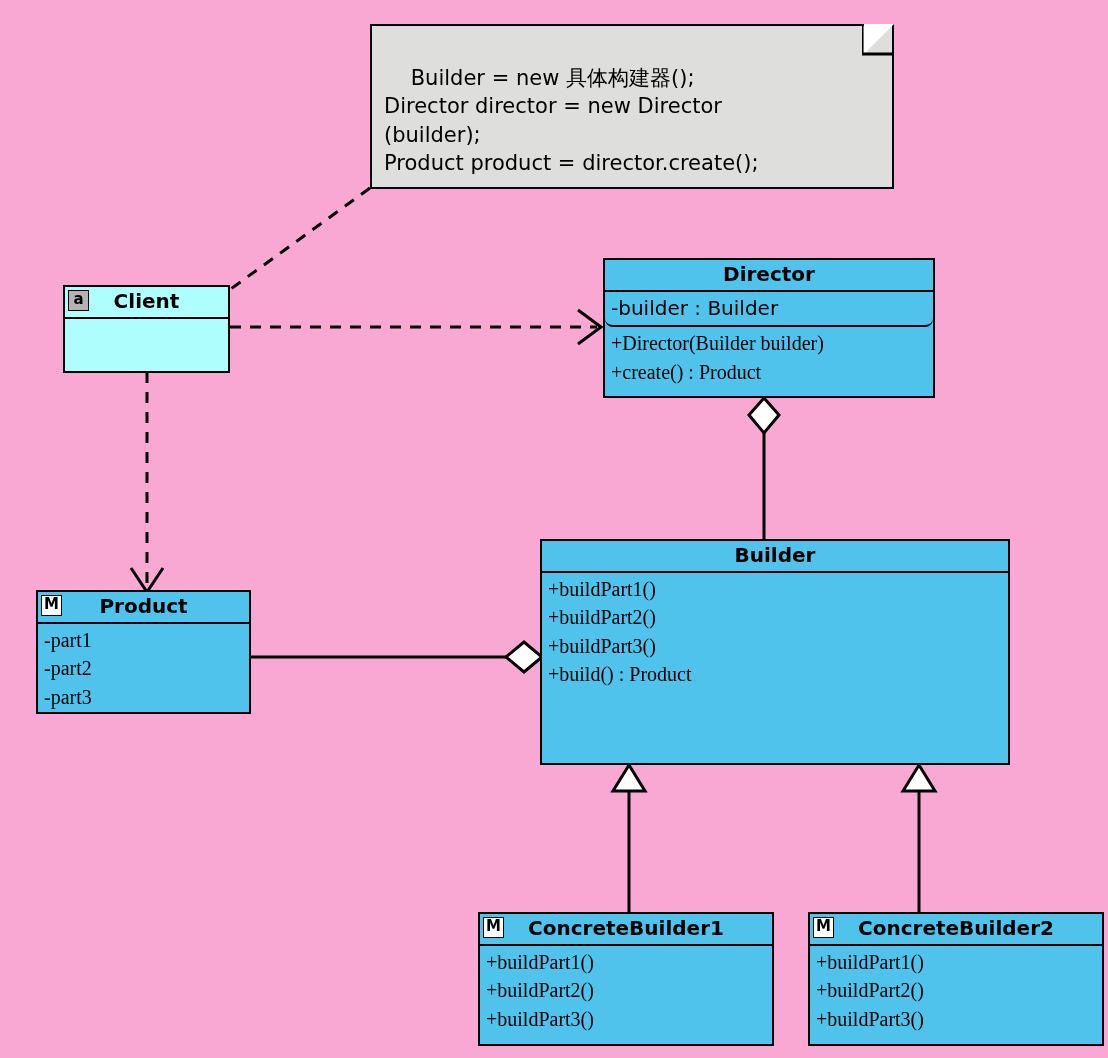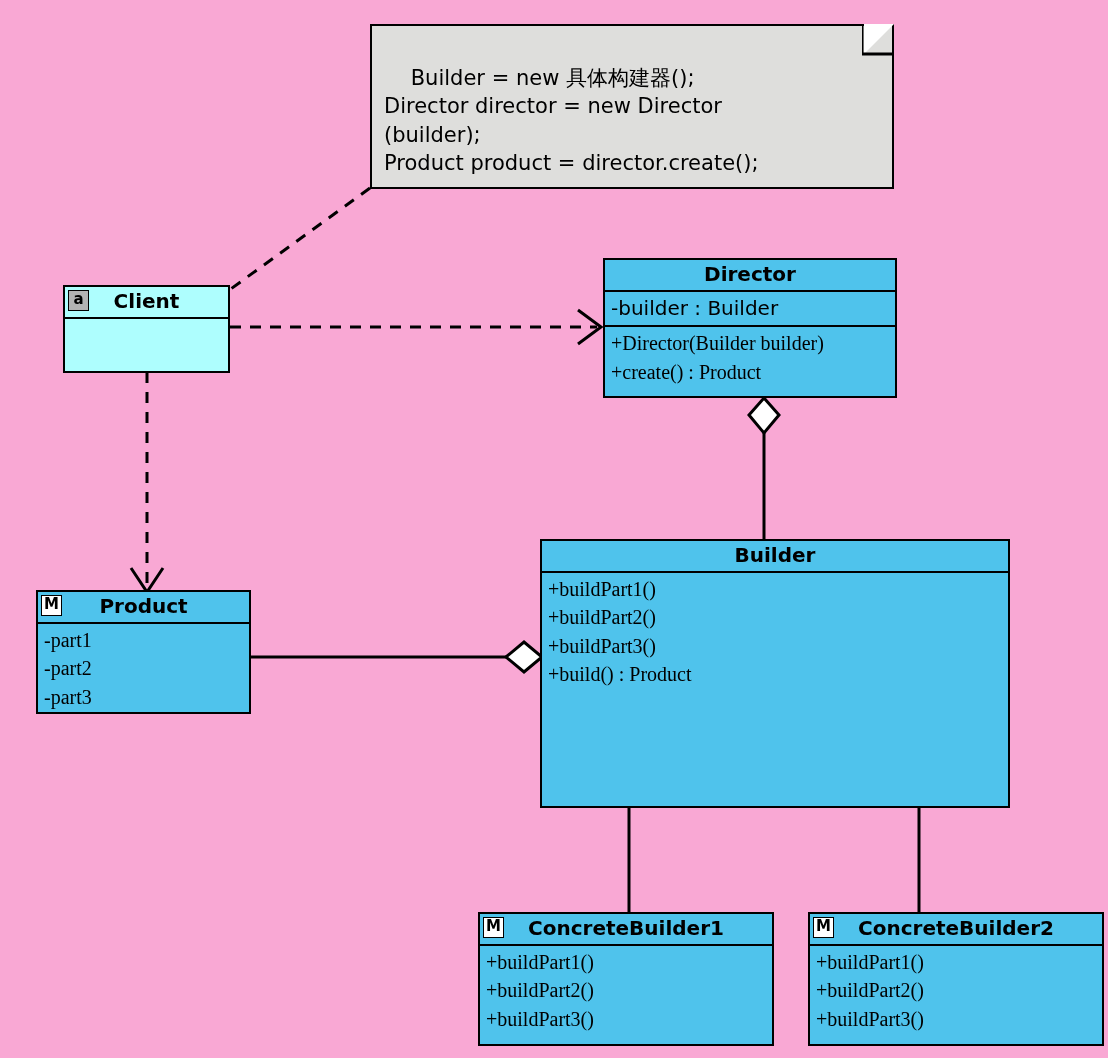--- a/index.html
+++ b/index.html
@@ -100,20 +100,21 @@
   .uml-compartment {
     box-sizing: border-box;
     font-size: 20px;
     line-height: 1.42;
     color: #000000;
     padding: 2px 0 3px 6px;
     text-align: left;
   }
   .uml-compartment.divided {
     border-bottom: 2px solid #000000;
+    border-radius: 8px;
   }
   .uml-compartment.grow { flex: 1 1 auto; font-family: Liberation Serif, serif; }
   .uml-row { white-space: pre; }
 </style>
 </head>
 <body>
 
 <div id="diagram-canvas">
 
   <svg id="connector-layer" viewBox="0 0 1108 1058" width="1108" height="1058">
@@ -151,34 +152,34 @@
   </div>
 
   <div class="uml-class light" style="left:63px; top:285px; width:167px; height:88px;">
     <div class="uml-header">
       <span class="uml-badge badge-gray">a</span>
       <span>Client</span>
     </div>
     <div class="uml-compartment grow"></div>
   </div>
 
-  <div class="uml-class" style="left:603px; top:258px; width:294px; height:140px;">
+  <div class="uml-class" style="left:603px; top:258px; width:332px; height:140px;">
     <div class="uml-header">
       <span>Director</span>
     </div>
     <div class="uml-compartment divided">
       <div class="uml-row">-builder : Builder</div>
     </div>
     <div class="uml-compartment grow">
       <div class="uml-row">+Director(Builder builder)</div>
       <div class="uml-row">+create() : Product</div>
     </div>
   </div>
 
-  <div class="uml-class" style="left:540px; top:539px; width:470px; height:269px;">
+  <div class="uml-class" style="left:540px; top:539px; width:470px; height:226px;">
     <div class="uml-header">
       <span>Builder</span>
     </div>
     <div class="uml-compartment grow">
       <div class="uml-row">+buildPart1()</div>
       <div class="uml-row">+buildPart2()</div>
       <div class="uml-row">+buildPart3()</div>
       <div class="uml-row">+build() : Product</div>
     </div>
   </div>

